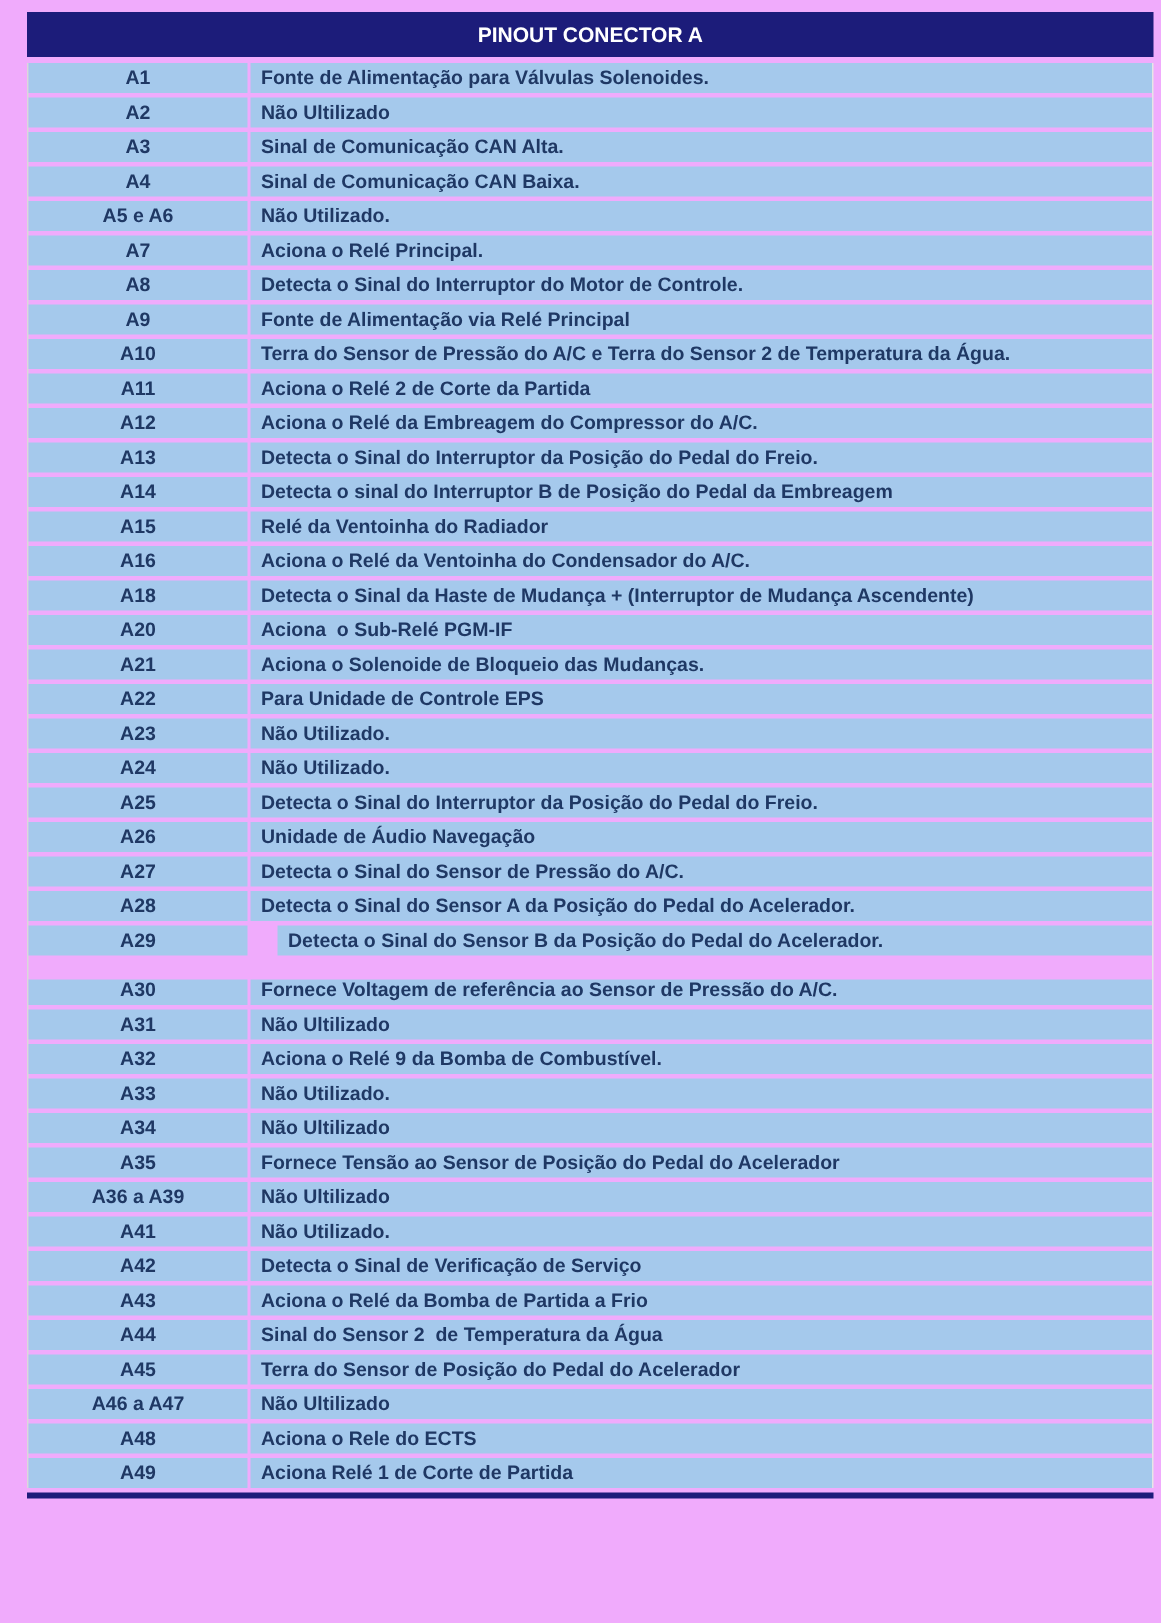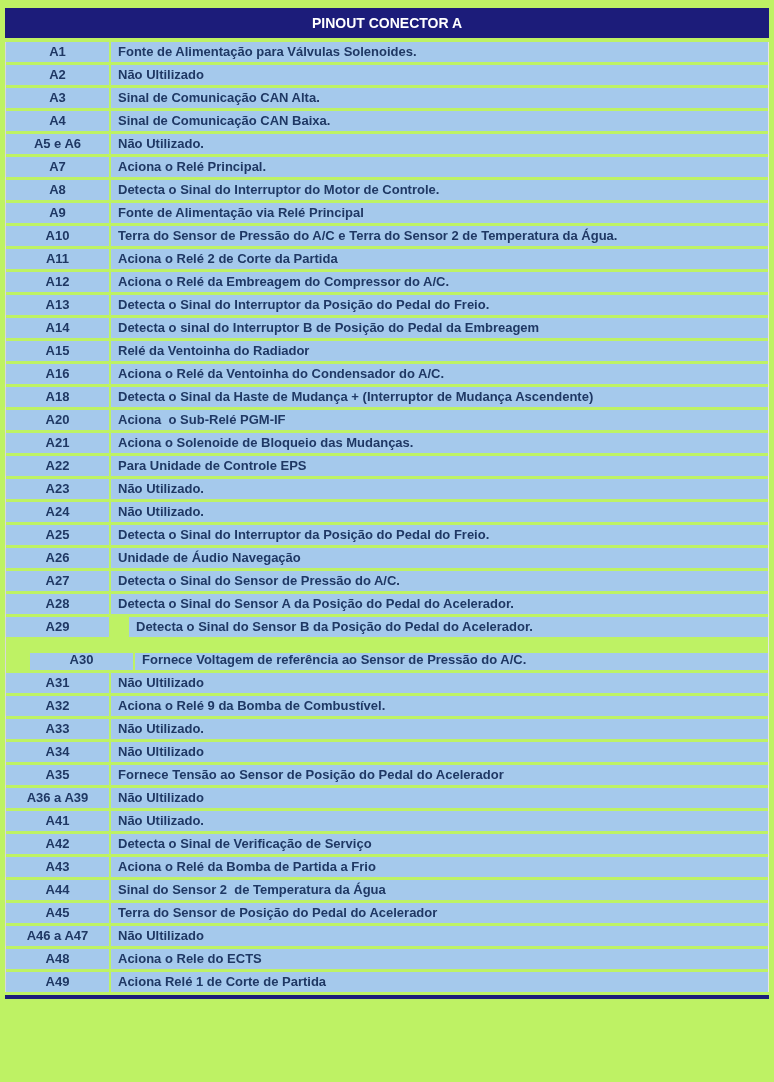--- a/index.html
+++ b/index.html
@@ -5,22 +5,22 @@
   html, body {
     margin: 0;
     padding: 0;
     background: #ffffff;
     font-family: "Liberation Sans", sans-serif;
   }
   .page {
     width: 774px;
     height: 1082px;
     box-sizing: border-box;
-    padding: 8px 5px 0 5px;
-    background: #bef264;
+    padding: 8px 5px 0 18px;
+    background: #f0abfc;
     overflow: hidden;
   }
   .title-bar {
     height: 30px;
     line-height: 30px;
     background: #1c1c7a;
     color: #ffffff;
     font-weight: bold;
     font-size: 14px;
     text-align: center;
@@ -54,33 +54,33 @@
   }
   .row .cell {
     background: #a5c9ec;
     color: #1f3864;
     font-weight: bold;
     font-size: 13px;
     line-height: 20px;
     overflow: hidden;
   }
   .cell.pin {
-    width: 103px;
+    width: 146px;
     text-align: center;
   }
   .cell.desc {
     flex: 1;
     padding-left: 7px;
   }
   .cell .txt {
     display: block;
     white-space: pre;
   }
   .row.no-gap { margin-bottom: 16px; gap: 20px; }
-  .row.clipped { height: 17px; margin-left: 24px; }
+  .row.clipped { height: 17px; }
   .row.clipped .cell { line-height: 20px; }
   .row.clipped .cell .txt { position: relative; top: -3px; }
   .bottom-bar {
     height: 4px;
     background: #1c1c7a;
     margin-top: 1px;
   }
 </style>
 </head>
 <body>

